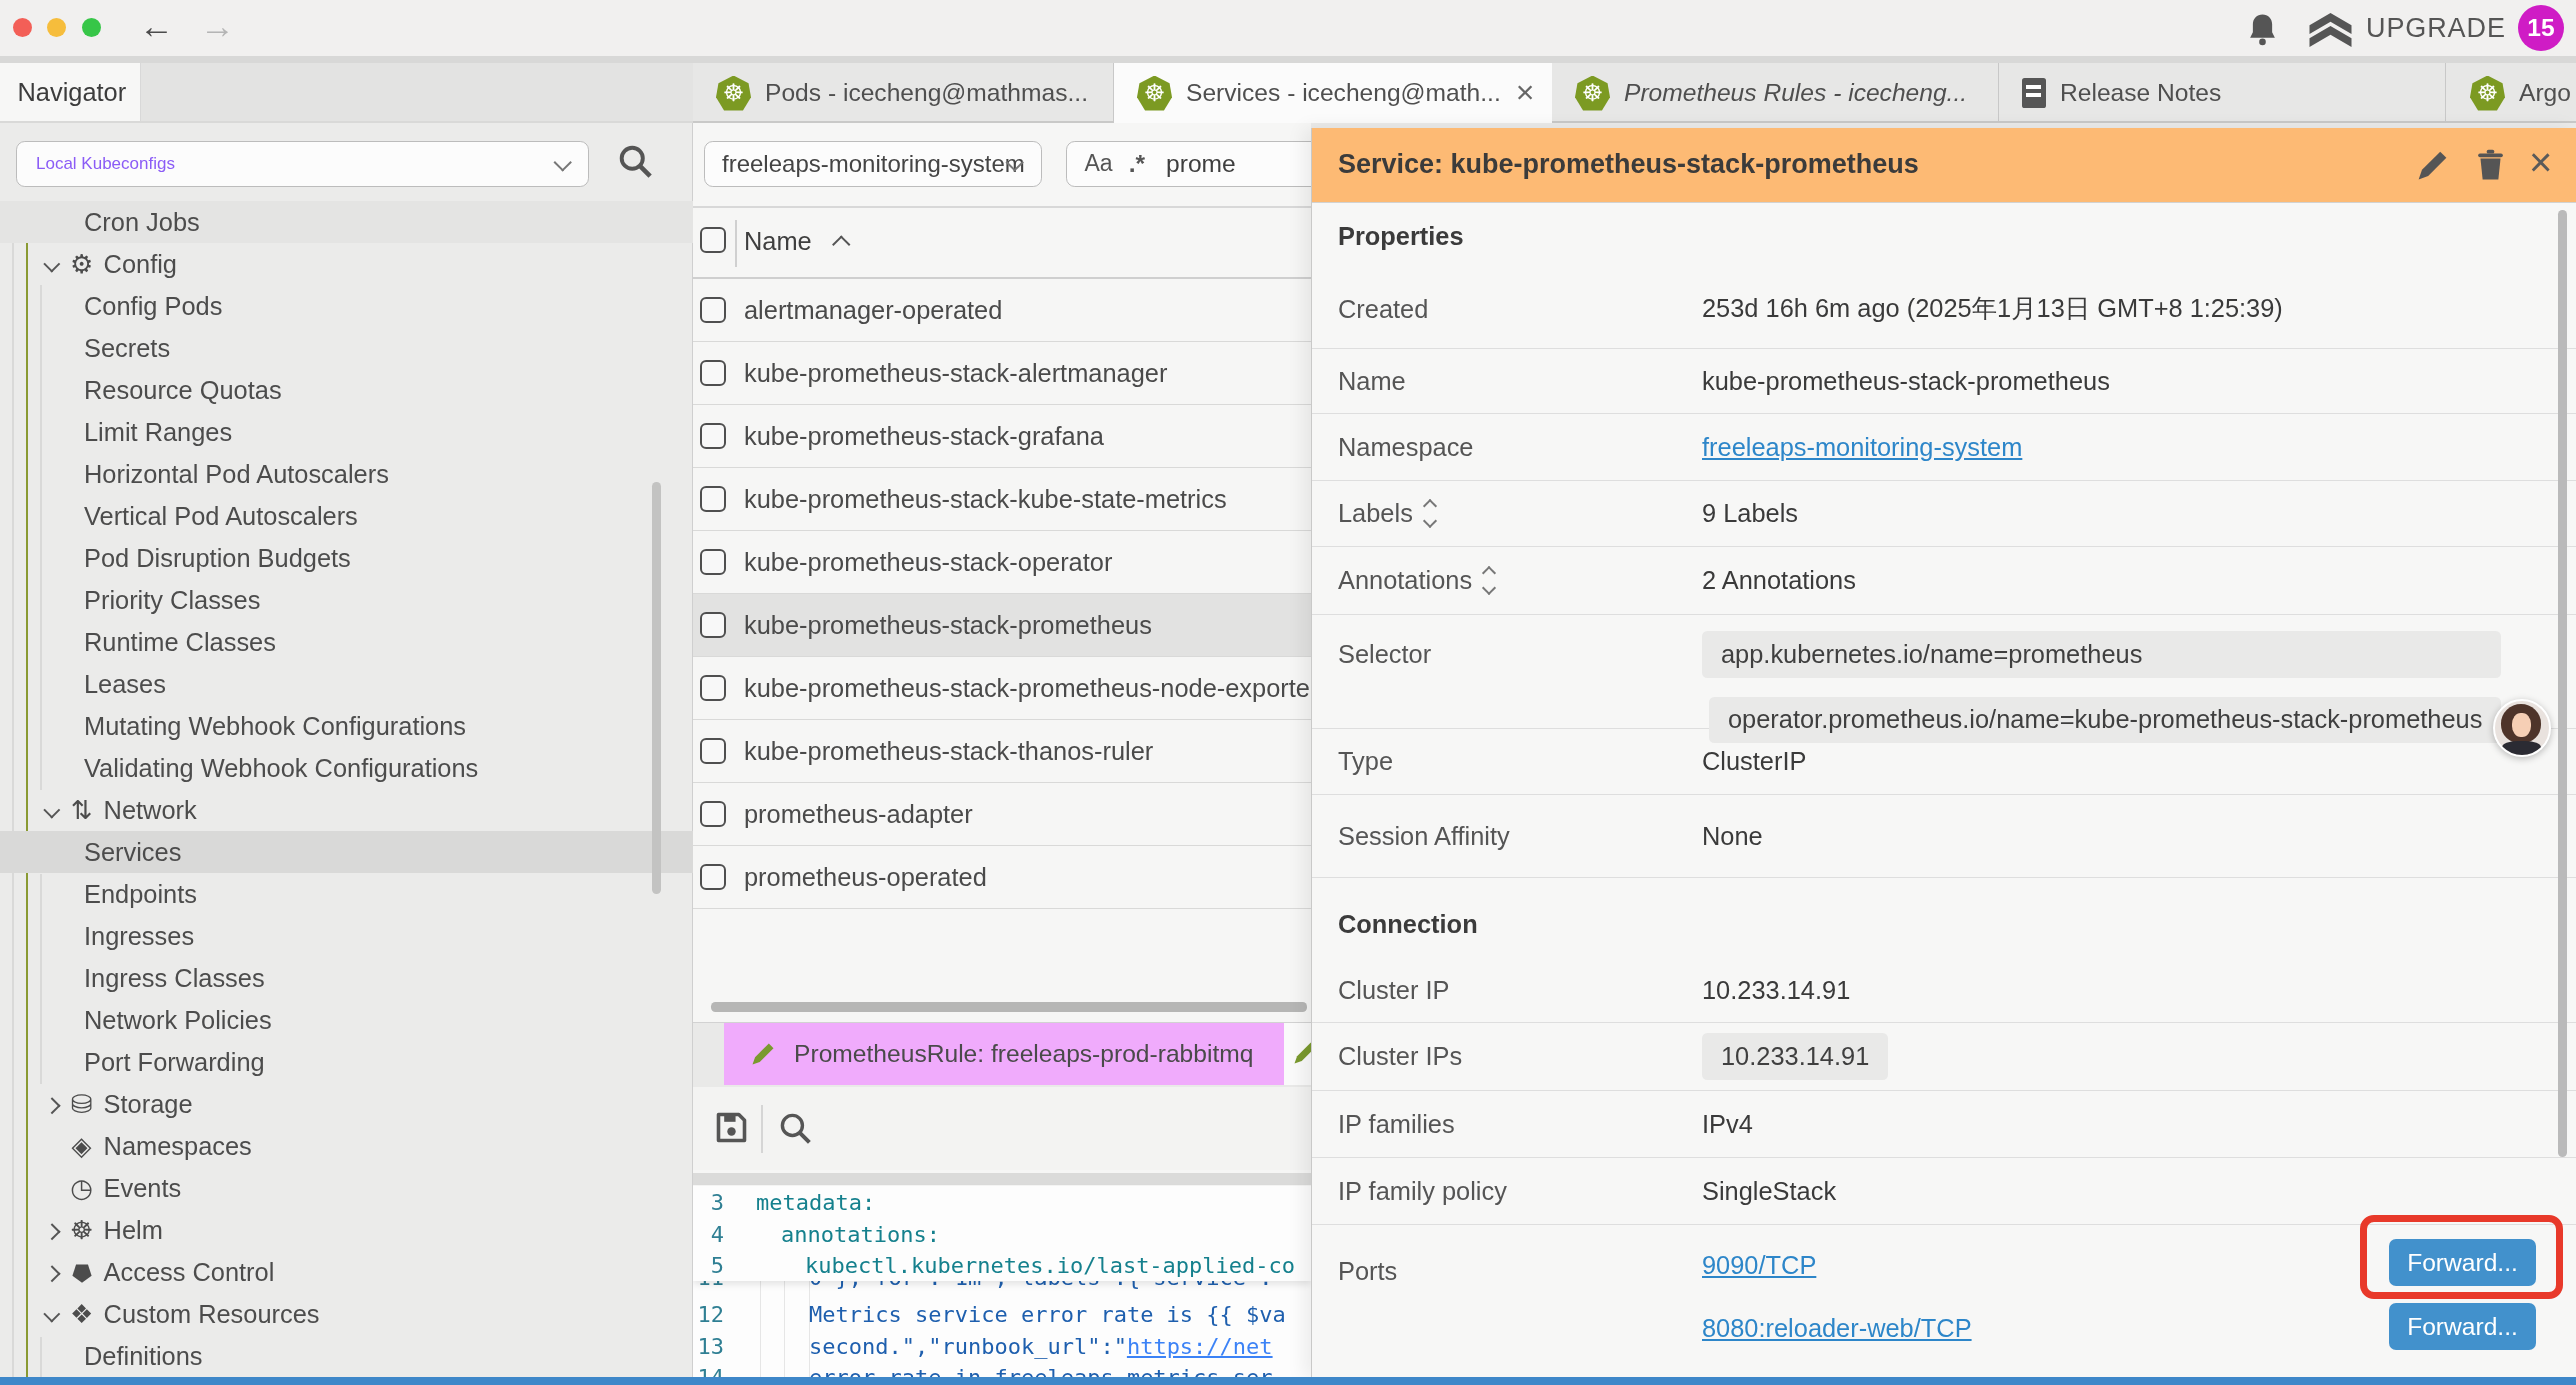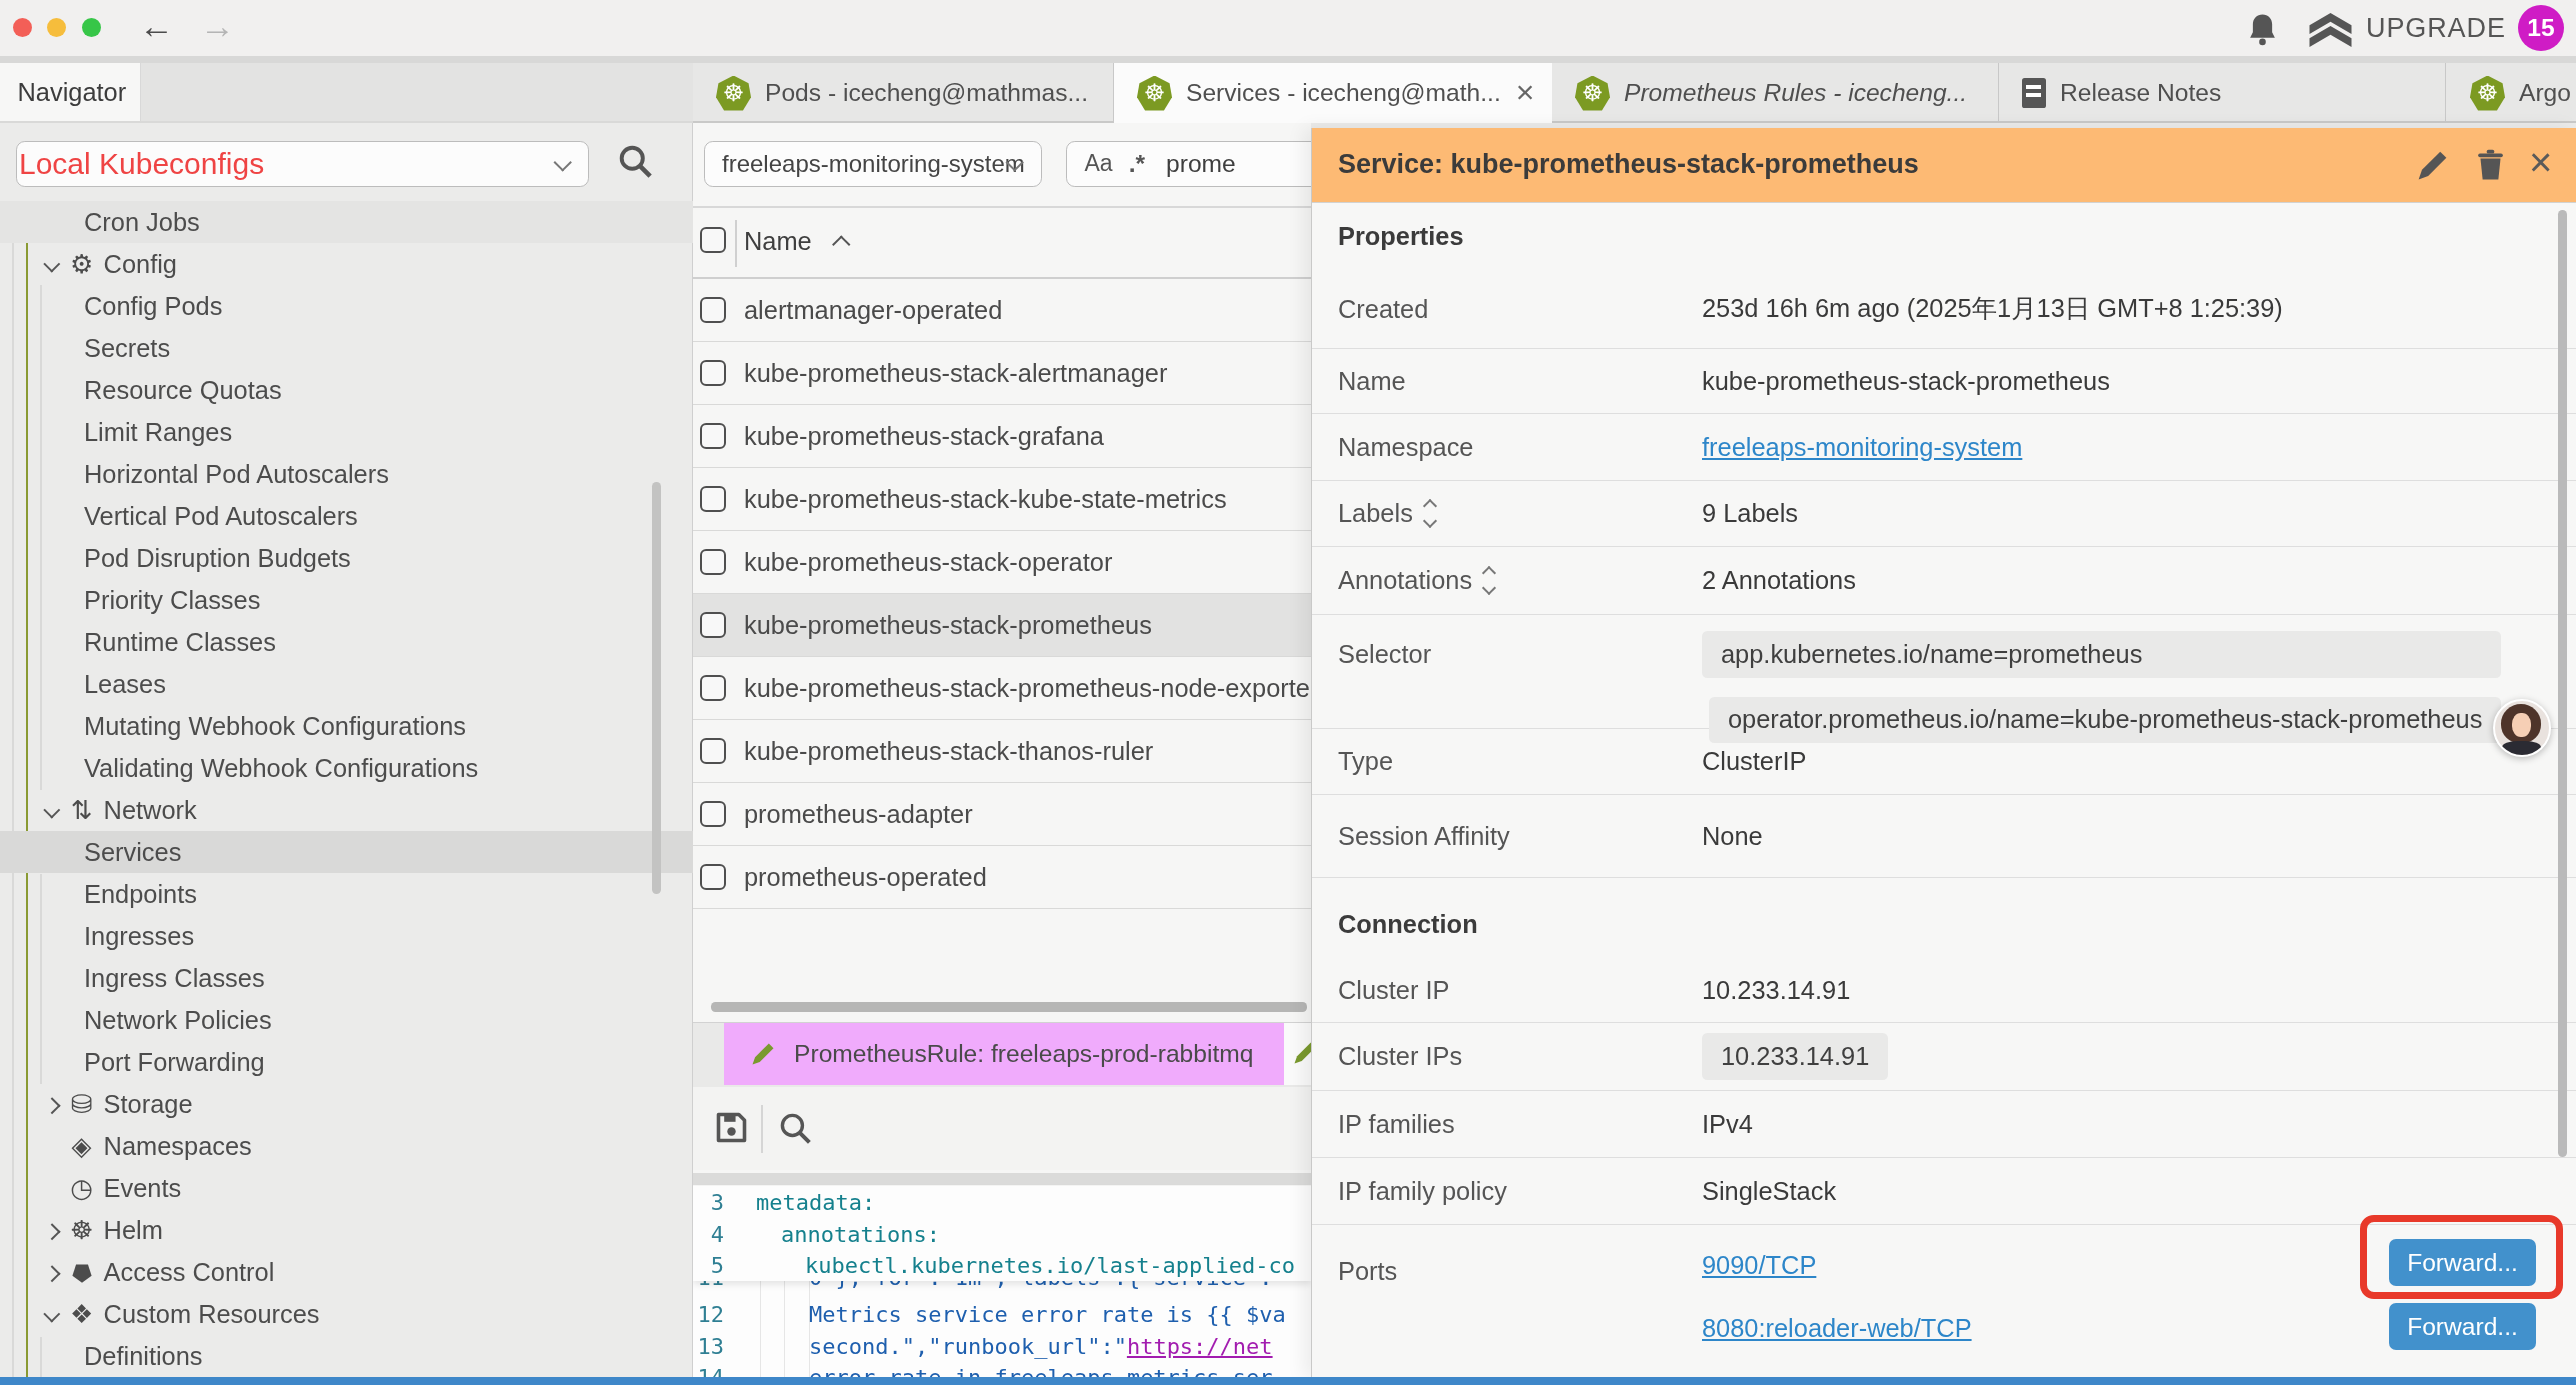--- a/index.html
+++ b/index.html
@@ -38,21 +38,21 @@
   
   .side-head{position:absolute;left:0;top:63px;width:693px;height:58px;background:#e3e3e2;}
   .nav-tab{position:absolute;left:0;top:0;width:140px;height:58px;background:#f7f7f6;border-right:1.8px solid #d8d8d8;
       display:flex;align-items:center;}
   .nav-tab span{margin-left:17.5px;font-size:25.4px;color:#3c3c3c;}
   .side-head-line{position:absolute;left:0;top:121px;width:693px;height:1.8px;background:#d9d9d8;}
   
   .sidebar{position:absolute;left:0;top:123px;width:693px;height:1256px;background:#ebebea;border-right:1.8px solid #cfcfcf;box-sizing:border-box;}
   .kube-select{position:absolute;left:16px;top:17.5px;width:573px;height:46px;background:#fcfcfc;border:1.8px solid #bcbcbc;
       border-radius:8.8px;box-sizing:border-box;display:flex;align-items:center;}
-  .kube-select span.val{margin-left:2px;font-size:30px;color:#ef4444;}
+  .kube-select span.val{margin-left:19px;font-size:17px;color:#8b5cf6;}
   .sel-chev{position:absolute;right:19px;top:14px;width:11.4px;height:11.4px;border-right:2.2px solid #777;border-bottom:2.2px solid #777;transform:rotate(45deg);}
   .side-search{position:absolute;left:616px;top:19px;}
   .guide{position:absolute;width:1.8px;background:#d9d9d8;}
   .guide-olive{background:#8a9a33;}
   .tree{position:absolute;left:0;top:78px;width:693px;}
   .trow{height:42px;display:flex;align-items:center;position:relative;font-size:25.4px;color:#4c4c4c;}
   .trow.top{padding-left:42px;}
   .trow.child{padding-left:84px;}
   .trow.highlight{background:#e4e4e3;}
   .trow.selected{background:#d9d9d8;}
@@ -97,21 +97,21 @@
   .tool-div{position:absolute;left:68px;top:17.5px;width:1.8px;height:48px;background:#d5d5d5;}
   .gray-strip{position:absolute;left:0;top:1050px;width:618px;height:12.3px;background:#dbdbda;}
   
   .editor{position:absolute;left:0;top:1063px;width:618px;height:193px;background:#fdfdfd;
       font-family:"DejaVu Sans Mono",monospace;font-size:22px;}
   .eguide{position:absolute;top:3.5px;height:189px;width:1.3px;background:#e6e6e6;}
   .cline{position:absolute;left:0;width:618px;height:32px;display:flex;align-items:center;white-space:nowrap;}
   .lnum{width:44px;flex:0 0 44px;text-align:right;padding-right:13px;color:#2f7f93;box-sizing:border-box;}
   .ckey{color:#15808d;}
   .cstr{color:#1e5fae;}
-  .clink{color:#a21caf;text-decoration:underline;}
+  .clink{color:#3b82f6;text-decoration:underline;}
   .sticky{position:absolute;left:0;top:0;width:618px;height:95px;background:#fdfdfd;box-shadow:0 3.5px 7px rgba(0,0,0,0.10);}
   .partial{height:17.5px;overflow:hidden;}
   .partial .inner{position:relative;top:-12.3px;display:flex;align-items:center;width:618px;}
   
   .detail{position:absolute;left:1311px;top:128px;width:1265px;height:1250px;background:#f7f7f6;
       border-left:1.8px solid #c9c9c8;box-shadow:-7px 0 17.5px rgba(0,0,0,0.07);box-sizing:border-box;}
   .dhead{position:absolute;left:0;top:0;width:100%;height:75px;background:#fdba74;border-bottom:1.8px solid #d2d2d1;box-sizing:border-box;}
   .dtitle{position:absolute;left:26px;top:21px;font-size:27px;font-weight:bold;color:#3b3b3b;white-space:nowrap;}
   .dh-icon{position:absolute;top:19px;}
   .dh-pencil{left:1102px;}

